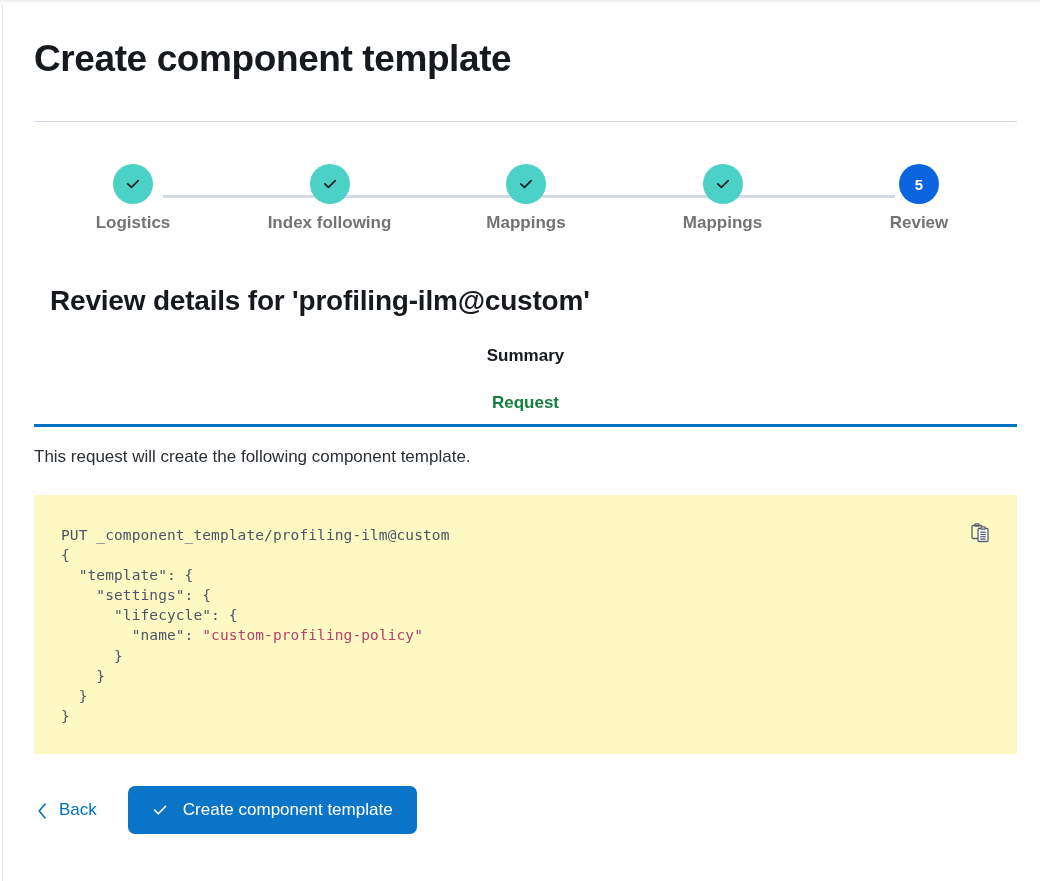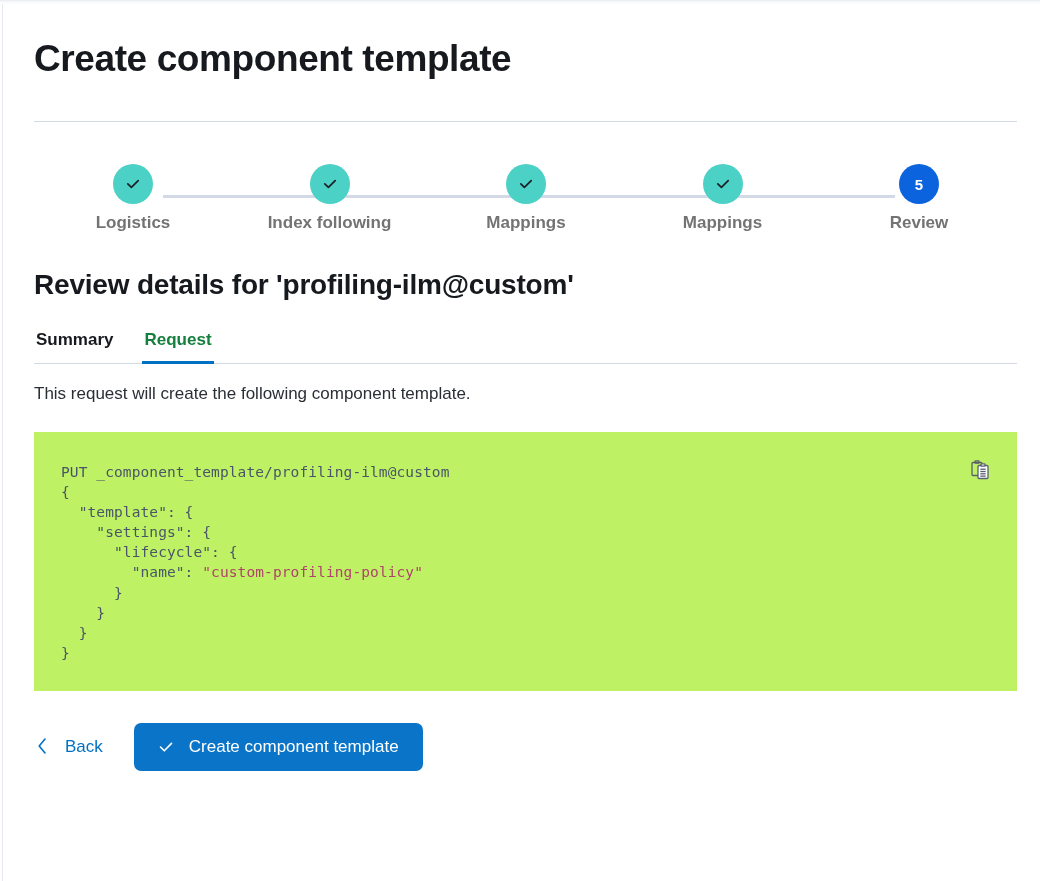--- a/index.html
+++ b/index.html
@@ -122,33 +122,34 @@
     white-space: nowrap;
     line-height: 22px;
   }
 
   
   h2.review-title {
     font-size: 28px;
     line-height: 34px;
     font-weight: 700;
     letter-spacing: -0.2px;
-    margin: 0;
+    margin: 16px;
     padding-top: 20px;
     color: #16191d;
   }
 
   
   .tabs {
     margin-top: 26px;
     display: flex;
-    gap: 27px;
+    gap: 12px;
     position: relative;
     width: 983px;
     border-bottom: 1px solid #d3dae6;
+    flex-direction: column;
   }
   .tab {
     font-size: 17px;
     font-weight: 700;
     padding: 2px 2px 13px 2px;
     cursor: pointer;
     color: #16191d;
     background: none;
     border: none;
     font-family: inherit;
@@ -171,21 +172,21 @@
   .request-desc {
     margin-top: 18px;
     font-size: 17px;
     line-height: 24px;
     color: #2a2f36;
   }
 
   
   .code-block {
     margin-top: 26px;
-    background: #bef264;
+    background: #fef9c3;
     width: 983px;
     height: 259px;
     position: relative;
     padding: 30px 24px 0 27px;
     overflow: hidden;
   }
   pre.code {
     margin: 0;
     font-family: "DejaVu Sans Mono", "Liberation Mono", monospace;
     font-size: 14.5px;
@@ -212,22 +213,22 @@
 
   
   .actions {
     margin-top: 32px;
     display: flex;
     align-items: center;
     gap: 29px;
   }
   .back-link {
     display: inline-flex;
-    align-items: flex-start;
-    gap: 16px;
+    align-items: flex-end;
+    gap: 10px;
     color: #0071c2;
     font-size: 17px;
     font-weight: 400;
     cursor: pointer;
     background: none;
     border: none;
     font-family: inherit;
     padding: 6px 2px;
   }
   .primary-btn {

